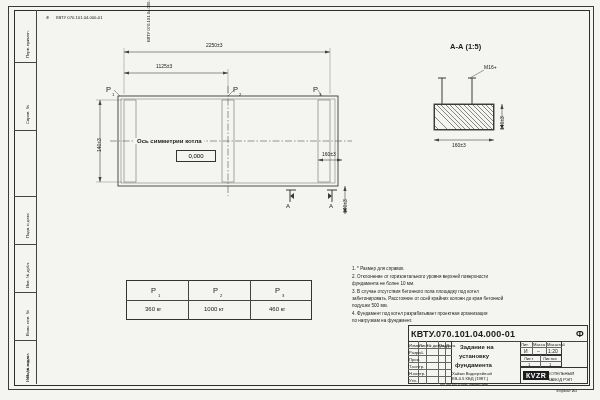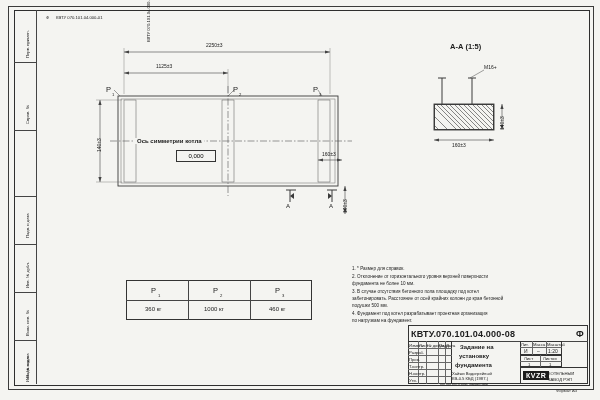--- a/index.html
+++ b/index.html
@@ -173,21 +173,21 @@
   <div class="note" style="left:352px;top:274px;">2. Отклонение от горизонтального уровня верхней поверхности</div>
   <div class="note" style="left:352px;top:281px;">фундамента не более 10 мм.</div>
   <div class="note" style="left:352px;top:289px;">3. В случае отсутствия бетонного пола площадку под котел</div>
   <div class="note" style="left:352px;top:296px;">забетонировать. Расстояние от осей крайних колонн до края бетонной</div>
   <div class="note" style="left:352px;top:303px;">подушки 500 мм.</div>
   <div class="note" style="left:352px;top:311px;">4. Фундамент под котел разрабатывает проектная организация</div>
   <div class="note" style="left:352px;top:318px;">по нагрузкам на фундамент.</div>
 
   <div class="cellbox" style="left:408px;top:325px;width:180px;height:59px;border-width:1.2px;"></div>
   <div class="ln h" style="left:408px;top:341px;width:180px;height:1.2px;"></div>
-  <div class="txt lg b" style="left:411px;top:329px;letter-spacing:.2px;">КВТУ.070.101.04.000-08</div>
+  <div class="txt lg b" style="left:411px;top:329px;letter-spacing:.2px;">КВТУ.070.101.04.000-01</div>
   <div class="txt lg b" style="left:576px;top:329px;">Ф</div>
 
   <div class="txt sm b" style="left:460px;top:344px;">Задание на</div>
   <div class="txt sm b" style="left:459px;top:353px;">установку</div>
   <div class="txt sm b" style="left:455px;top:362px;">фундамента</div>
   <div class="txt tiny" style="left:452px;top:371px;">Хайжи Водогрейный</div>
   <div class="txt tiny" style="left:452px;top:376px;">КВ-0.5  КБД (1987.)</div>
   <div class="txt tiny" style="left:440px;top:381px;">на пеллетном, заданном</div>
 
   <div class="cellbox" style="left:408px;top:341px;width:44px;height:43px;"></div>

